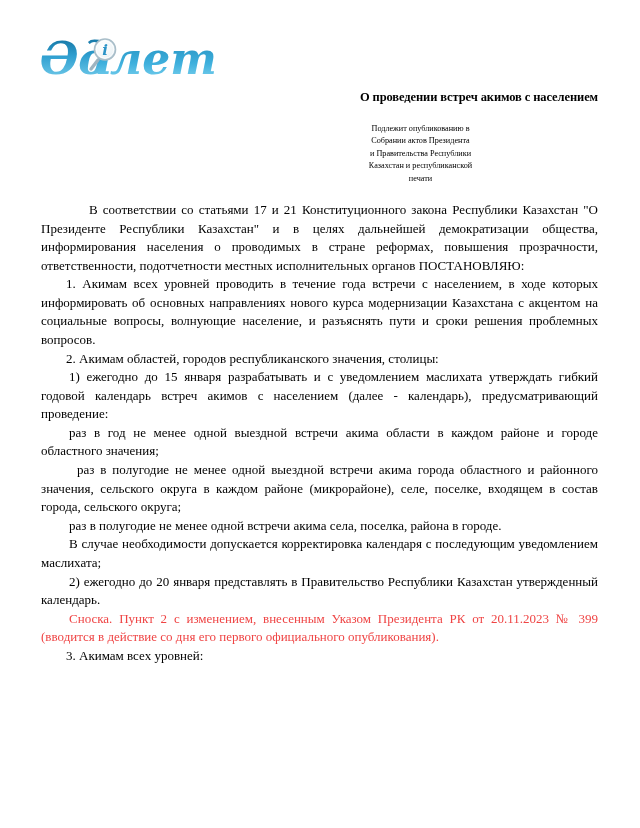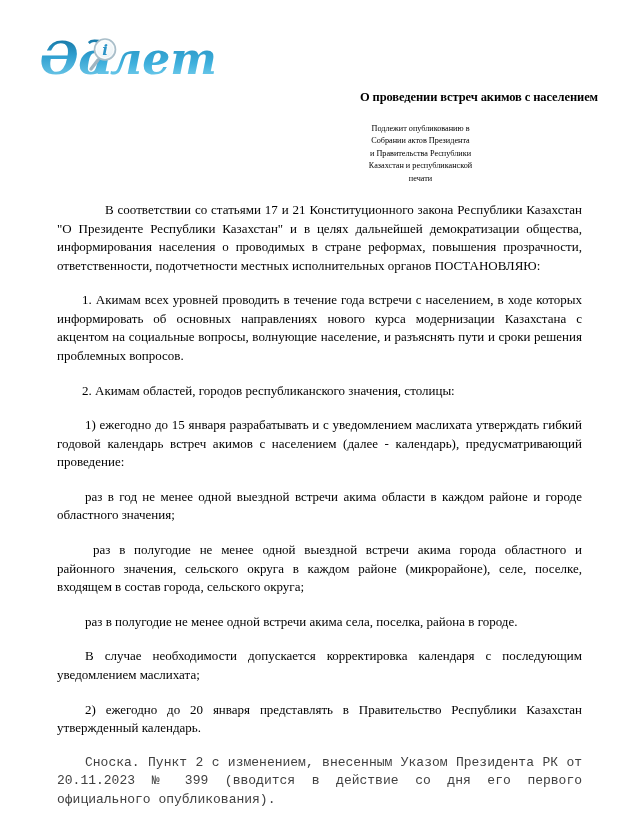--- a/index.html
+++ b/index.html
@@ -64,32 +64,32 @@
     line-height: 1.52;
     text-align: center;
   }
   .publish-note div { white-space: nowrap; }
 
   .para {
     font-size: 13px;
     line-height: 1.43;
     text-align: justify;
     text-justify: inter-word;
-    margin: 16px;
+    margin: 0;
   }
 
   .gap-top { margin-top: 16px; }
 
   .ind-first  { text-indent: 48px; }
   .ind-num    { text-indent: 25px; }
   .ind-sub    { text-indent: 28px; }
   .ind-bullet { text-indent: 28px; }
   .ind-bullet2{ text-indent: 36px; }
 
-  .red { color: #404040; font-family: Liberation Mono, monospace; }
+  .red { color: #ef4444; }
 
   .last-line { text-align: left; }
 </style>
 </head>
 <body>
 
 <div class="page">
 
   <div class="logo-area">
     <svg class="logo-svg" width="180" height="52" viewBox="0 0 180 52">

